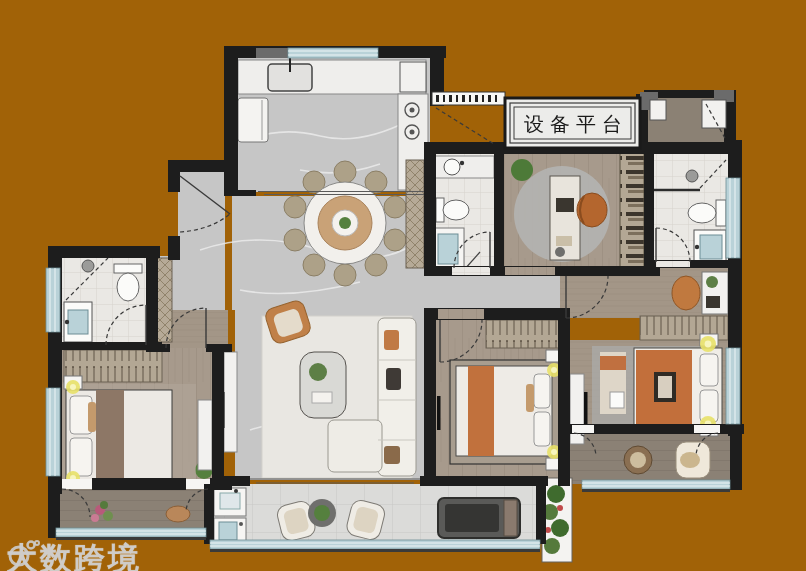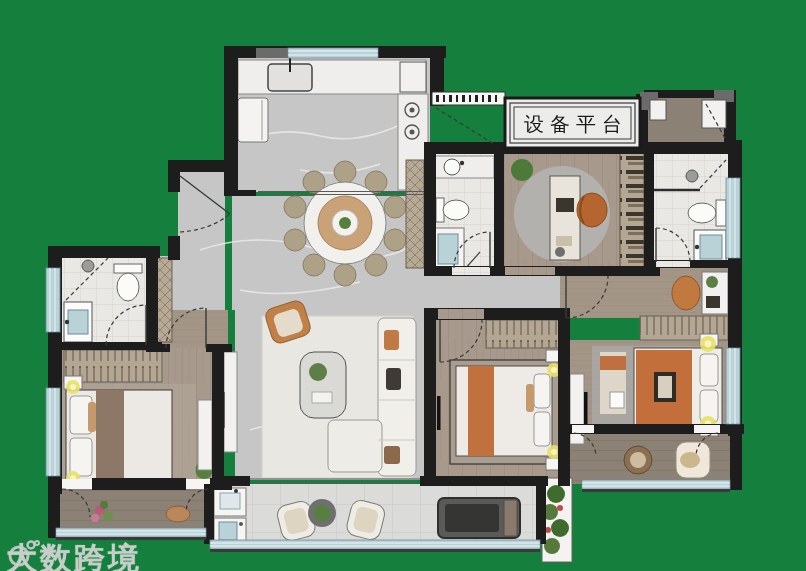--- a/index.html
+++ b/index.html
@@ -1,16 +1,16 @@
 <!DOCTYPE html>
 <html><head>
 <meta charset="utf-8">
 <style>
   html,body{margin:0;padding:0;background:#fff;}
-  #stage{position:relative;width:806px;height:571px;background:#15803d;overflow:hidden;
+  #stage{position:relative;width:806px;height:571px;background:#a16207;overflow:hidden;
          font-family:"DejaVu Sans","Liberation Sans",sans-serif;}
   svg{position:absolute;left:0;top:0;}
   .wall{fill:#1d1d1d;}
   .wallgray{fill:#6b6b6b;}
   .dash{stroke:#3a3a3a;stroke-width:1.2;stroke-dasharray:4 3;fill:none;}
   .leaf{stroke:#3a3a3a;stroke-width:1.4;fill:none;}
   .glass{fill:#b9d2d8;stroke:#6d8d95;stroke-width:.8;}
   .white{fill:#f6f5f3;stroke:#777;stroke-width:1;}
   .vein{stroke:#ececec;stroke-width:1.6;fill:none;opacity:.8;}
   .track{stroke:#5a5a5a;stroke-width:1.1;}

